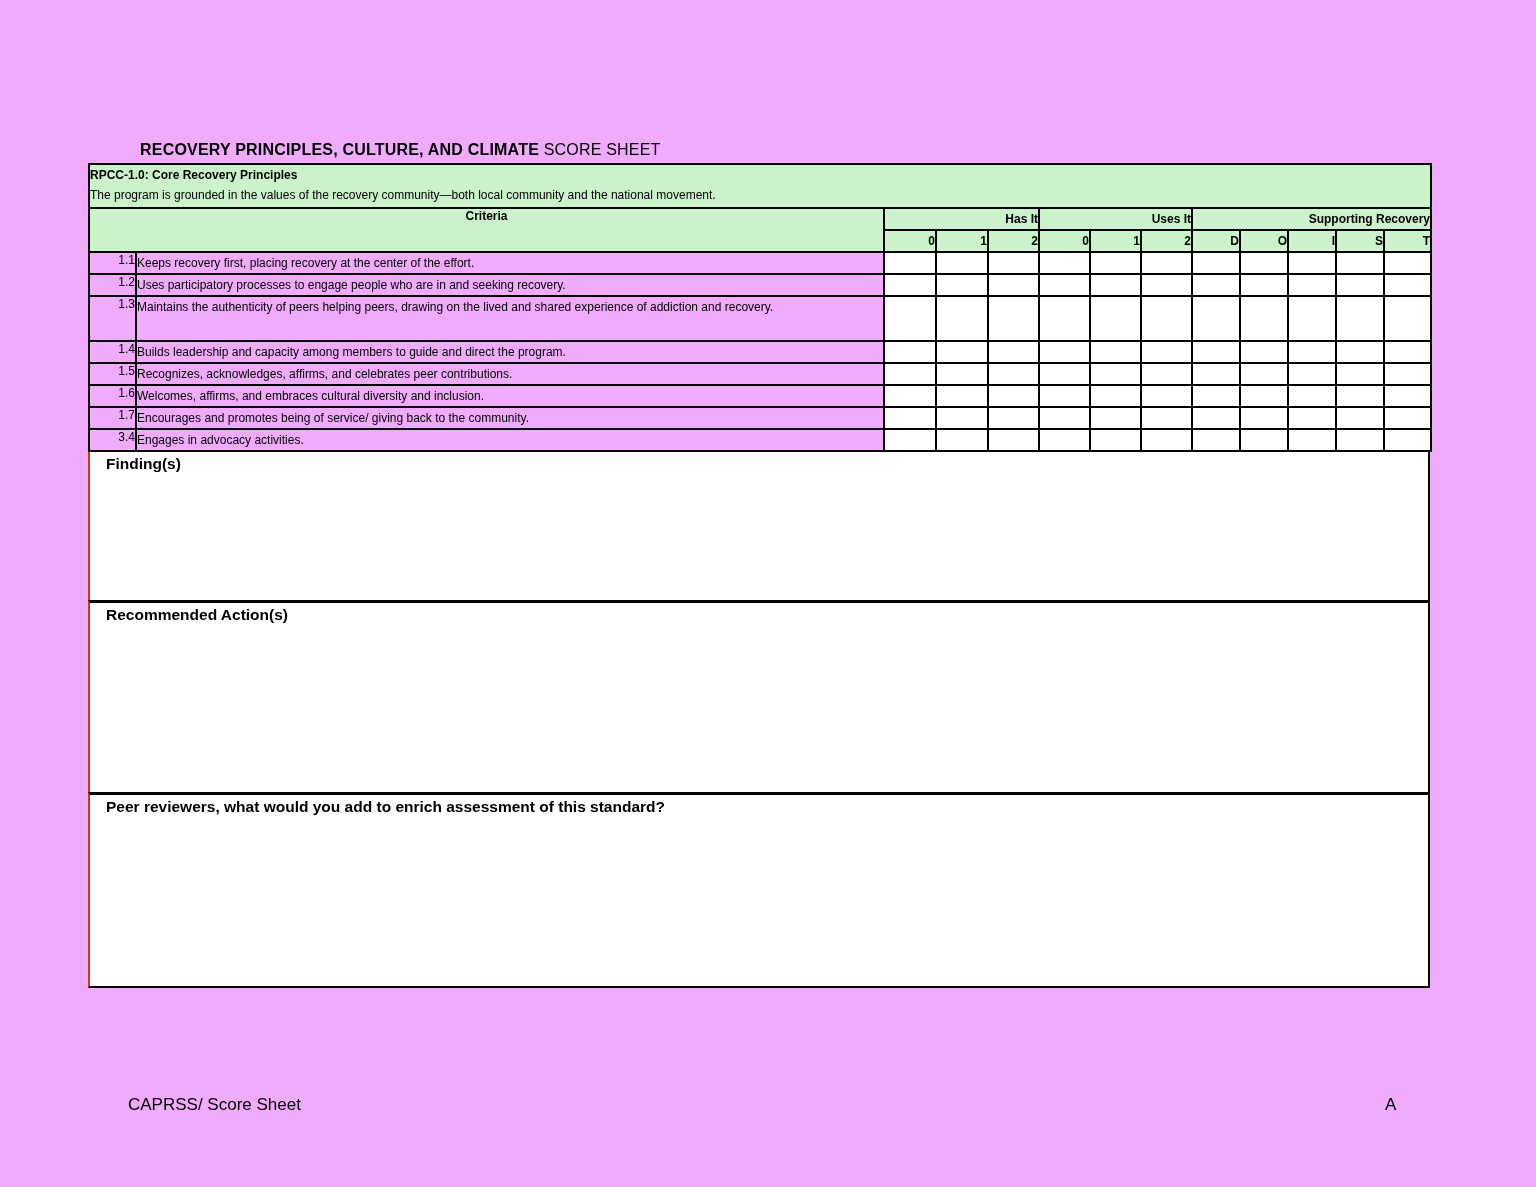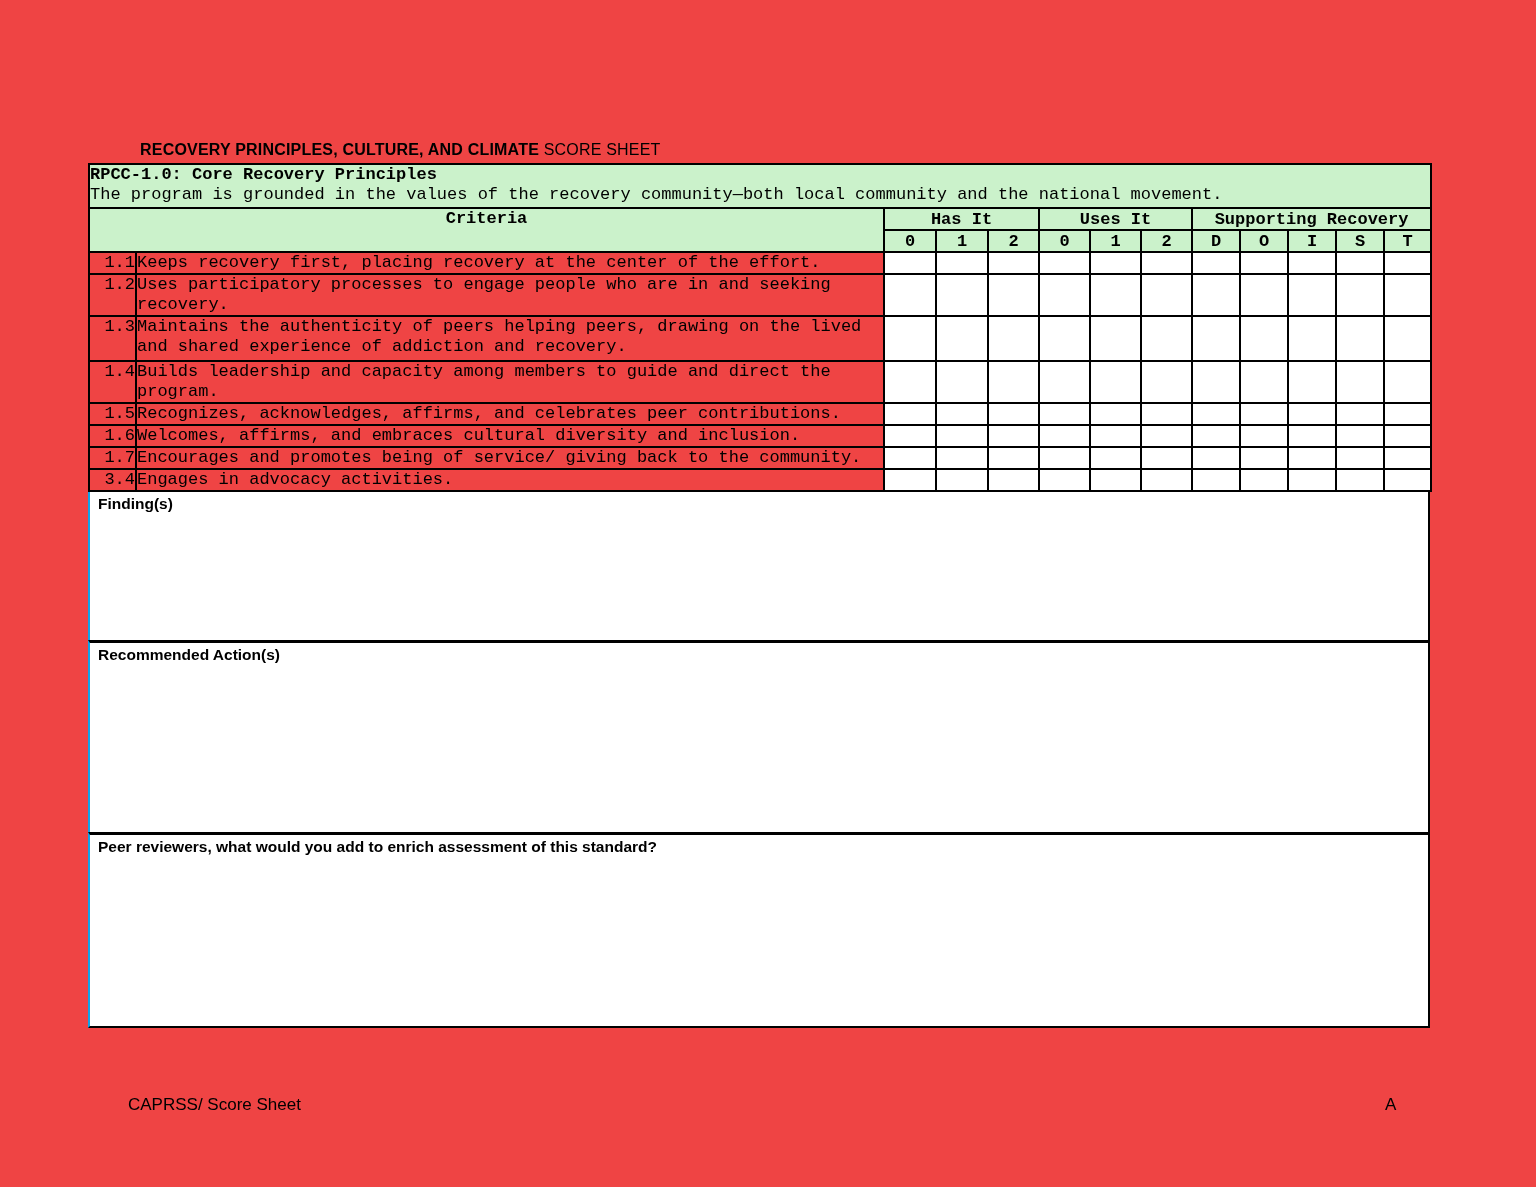--- a/index.html
+++ b/index.html
@@ -5,21 +5,21 @@
   * { margin: 0; padding: 0; box-sizing: border-box; }
   html, body { background: #ffffff; }
   body {
     font-family: "Liberation Sans", sans-serif;
     color: #000;
   }
   .page {
     position: relative;
     width: 1536px;
     height: 1187px;
-    background: #ef4444;
+    background: #f0abfc;
     overflow: hidden;
   }
   .doc-title {
     position: absolute;
     left: 140px;
     top: 141px;
     font-size: 16px;
     letter-spacing: 0.2px;
     white-space: nowrap;
   }
@@ -29,22 +29,21 @@
     position: absolute;
     left: 88px;
     top: 163px;
     width: 1342px;
   }
 
   table.score-table {
     border-collapse: collapse;
     table-layout: fixed;
     width: 1342px;
-    font-size: 17px;
-    font-family: Liberation Mono, monospace;
+    font-size: 12px;
   }
   table.score-table td {
     border: 2px solid #000;
     padding: 0;
     overflow: hidden;
   }
   .green { background: #CBF2CB; }
 
   td.banner-cell {
     height: 44px;
@@ -57,45 +56,45 @@
 
   tr.group-row { height: 22px; }
   tr.sub-row { height: 22px; }
   td.criteria-head {
     text-align: center;
     vertical-align: top;
     font-weight: bold;
     padding-top: 1px;
   }
   td.group-cell, td.sub-cell {
-    text-align: center;
+    text-align: right;
     font-weight: bold;
     vertical-align: middle;
   }
 
   tr.crit-row { height: 22px; }
   tr.crit-row.tall { height: 45px; }
   td.num {
     text-align: right;
     vertical-align: top;
     padding-top: 1px;
   }
   td.txt {
     padding: 1px 8px 1px 12px;
     vertical-align: top;
     line-height: 20px;
   }
   td.sc { background: #ffffff; }
 
   .section {
     width: 1342px;
-    border-left: 2px solid #0ea5e9;
+    border-left: 2px solid #c2410c;
     border-right: 2px solid #000;
     background: #fff;
-    padding: 3px 8px;
+    padding: 3px 16px;
     font-size: 15.5px;
   }
   .section-label { font-weight: bold; }
   #section-findings { height: 148px; border-top: none; }
   #section-actions  { height: 192px; border-top: 3px solid #000; }
   #section-peer     { height: 196px; border-top: 3px solid #000; border-bottom: 2px solid #000; }
 
   .footer-left {
     position: absolute;
     left: 128px;

